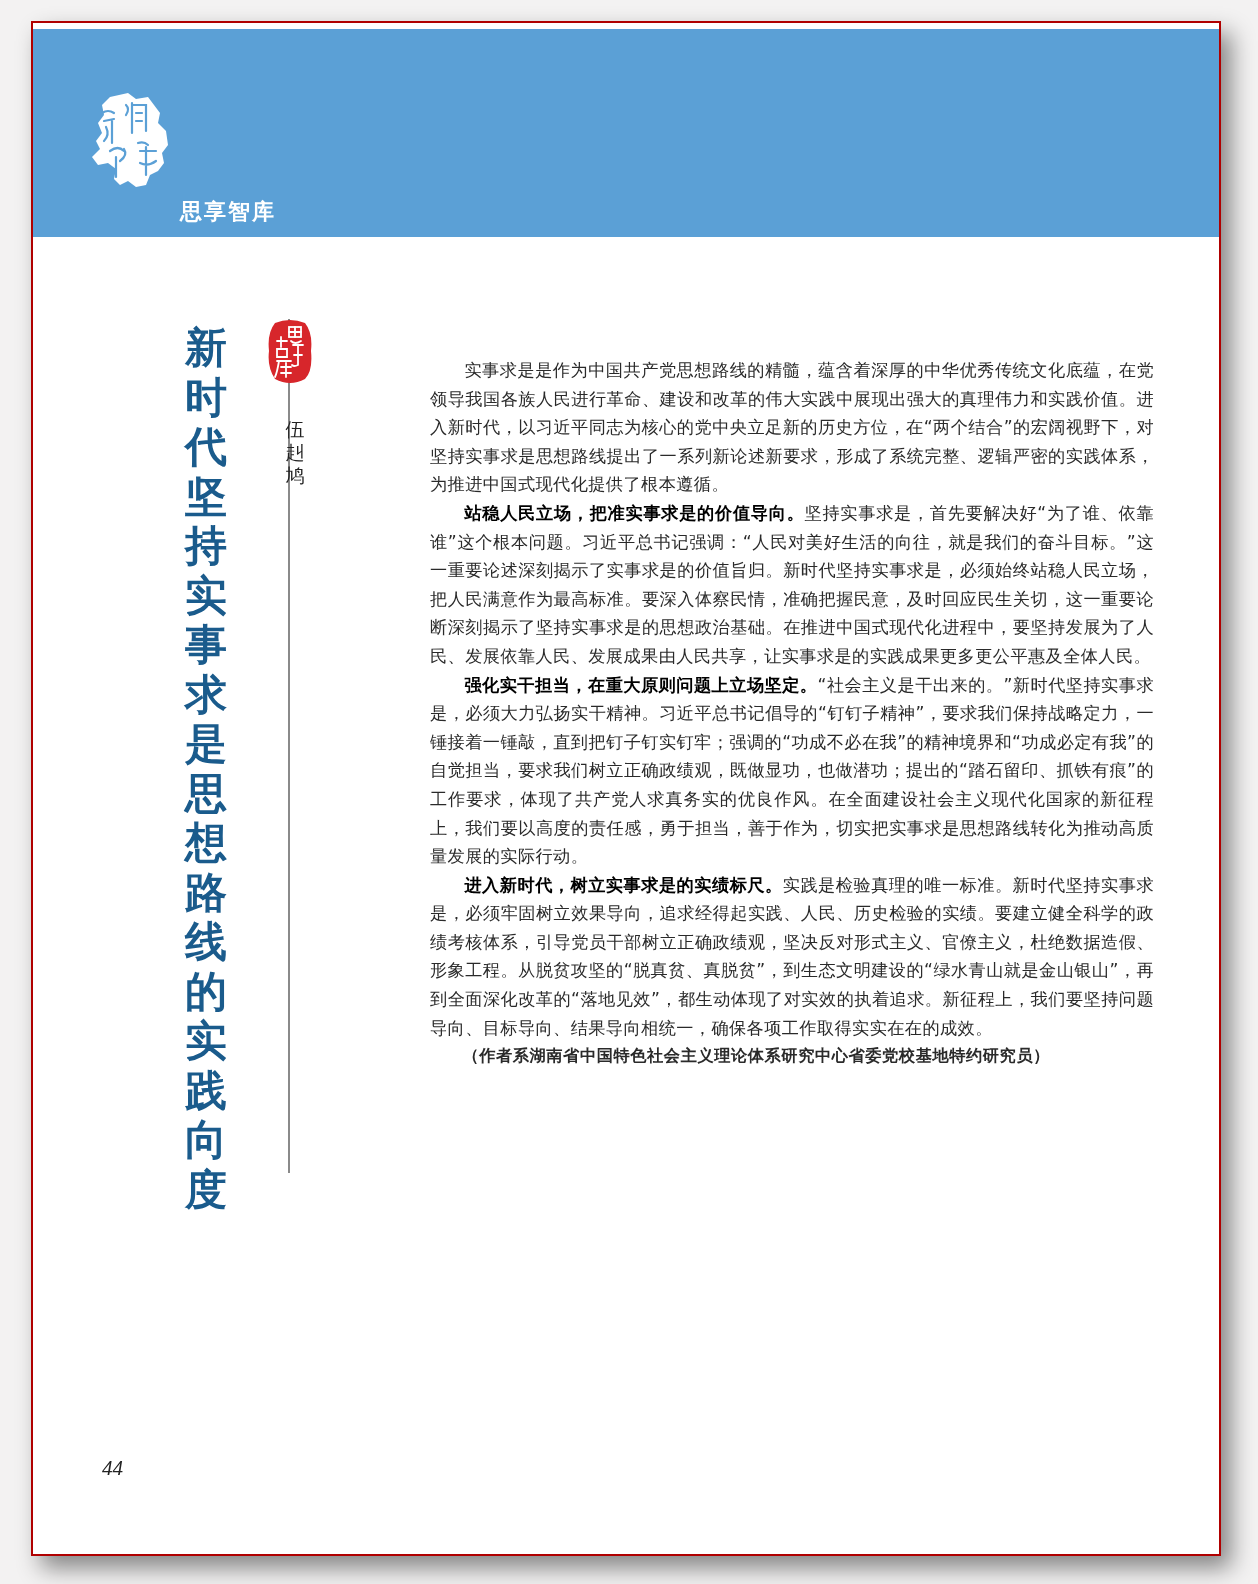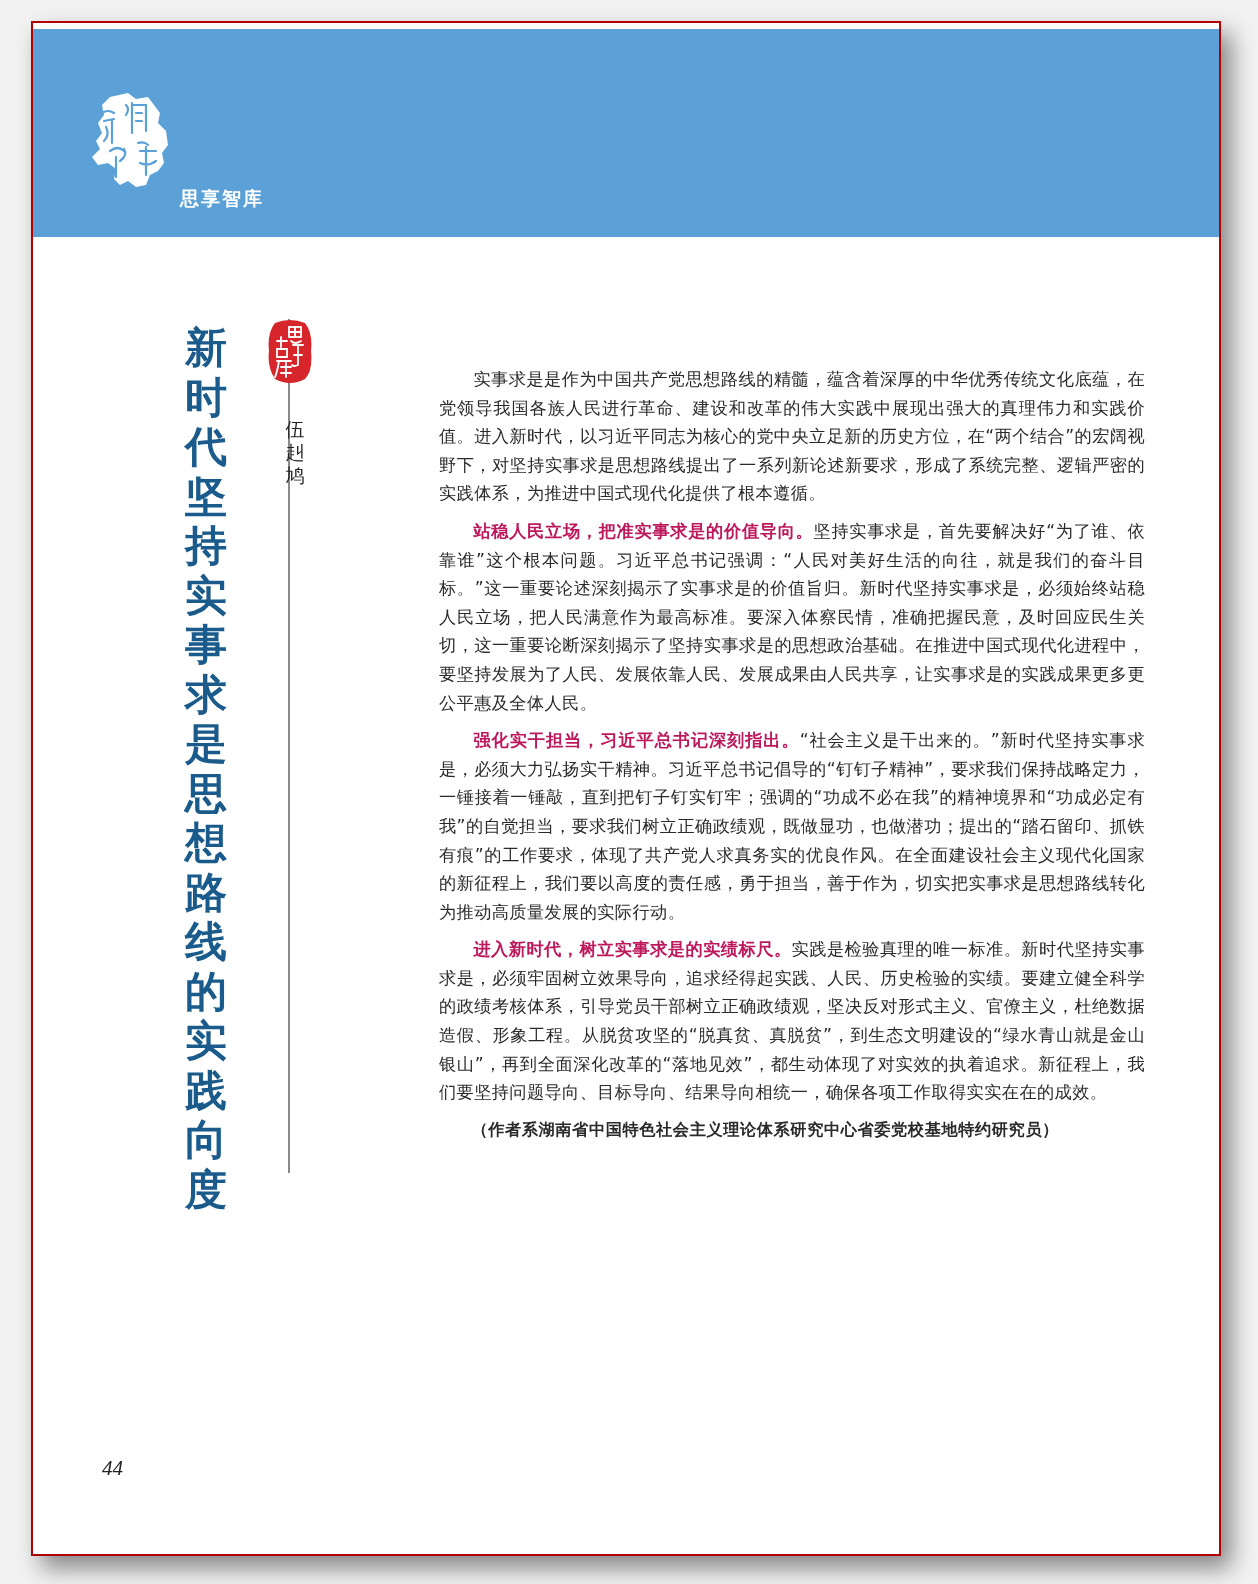--- a/index.html
+++ b/index.html
@@ -24,23 +24,23 @@
       height: 208px;
       background: #5ba0d6;
     }
     .logo {
       position: absolute;
       left: 55px; top: 62px;
       width: 86px; height: 98px;
     }
     .section-label {
       position: absolute;
-      left: 147px; top: 157px;
+      left: 147px; top: 168px;
       color: #ffffff;
-      font-size: 19px; font-weight: bold;
+      font-size: 22px; font-weight: bold;
       letter-spacing: 2px;
     }
     .title {
       position: absolute;
       left: 148px; top: 300px;
       width: 50px;
       color: #1a5b8c;
       font-family: "DejaVu Sans", sans-serif;
       font-weight: bold;
       font-size: 42px;
@@ -74,22 +74,22 @@
       position: absolute;
       left: 397px; top: 333px;
       width: 724px;
       font-family: "DejaVu Sans", sans-serif;
       font-size: 17.2px;
       line-height: 28.6px;
       color: #2a2a2a;
       text-align: justify;
       letter-spacing: 0.4px;
     }
-    .body p { margin: 9px; text-indent: 2em; }
-    .body b { font-weight: bold; color: #be185d; }
+    .body p { margin: 0; text-indent: 2em; }
+    .body b { font-weight: bold; color: #000000; }
     .endmark {
       display: inline-block;
       width: 16px; height: 16px;
       border-radius: 50%;
       background: #e8642a;
       vertical-align: -2px;
       margin-left: 4px;
       position: relative;
     }
     .endmark::after {
@@ -173,19 +173,19 @@
 
   <div class="author">
     <span>伍</span>
     <span>赳</span>
     <span>鸠</span>
   </div>
 
   <div class="body">
     <p><span>实事求是是作为中国共产党思想路线的精髓，蕴含着深厚的中华优秀传统文化底蕴，在党领导我国各族人民进行革命、建设和改革的伟大实践中展现出强大的真理伟力和实践价值。进入新时代，以习近平同志为核心的党中央立足新的历史方位，在“两个结合”的宏阔视野下，对坚持实事求是思想路线提出了一系列新论述新要求，形成了系统完整、逻辑严密的实践体系，为推进中国式现代化提供了根本遵循。</span></p>
     <p><b>站稳人民立场，把准实事求是的价值导向。</b><span>坚持实事求是，首先要解决好“为了谁、依靠谁”这个根本问题。习近平总书记强调：“人民对美好生活的向往，就是我们的奋斗目标。”这一重要论述深刻揭示了实事求是的价值旨归。新时代坚持实事求是，必须始终站稳人民立场，把人民满意作为最高标准。要深入体察民情，准确把握民意，及时回应民生关切，这一重要论断深刻揭示了坚持实事求是的思想政治基础。在推进中国式现代化进程中，要坚持发展为了人民、发展依靠人民、发展成果由人民共享，让实事求是的实践成果更多更公平惠及全体人民。</span></p>
-    <p><b>强化实干担当，习近平总书记深刻指出。</b><span>“社会主义是干出来的。”新时代坚持实事求是，必须大力弘扬实干精神。习近平总书记倡导的“钉钉子精神”，要求我们保持战略定力，一锤接着一锤敲，直到把钉子钉实钉牢；强调的“功成不必在我”的精神境界和“功成必定有我”的自觉担当，要求我们树立正确政绩观，既做显功，也做潜功；提出的“踏石留印、抓铁有痕”的工作要求，体现了共产党人求真务实的优良作风。在全面建设社会主义现代化国家的新征程上，我们要以高度的责任感，勇于担当，善于作为，切实把实事求是思想路线转化为推动高质量发展的实际行动。</span></p>
+    <p><b>强化实干担当，在重大原则问题上立场坚定。</b><span>“社会主义是干出来的。”新时代坚持实事求是，必须大力弘扬实干精神。习近平总书记倡导的“钉钉子精神”，要求我们保持战略定力，一锤接着一锤敲，直到把钉子钉实钉牢；强调的“功成不必在我”的精神境界和“功成必定有我”的自觉担当，要求我们树立正确政绩观，既做显功，也做潜功；提出的“踏石留印、抓铁有痕”的工作要求，体现了共产党人求真务实的优良作风。在全面建设社会主义现代化国家的新征程上，我们要以高度的责任感，勇于担当，善于作为，切实把实事求是思想路线转化为推动高质量发展的实际行动。</span></p>
     <p><b>进入新时代，树立实事求是的实绩标尺。</b><span>实践是检验真理的唯一标准。新时代坚持实事求是，必须牢固树立效果导向，追求经得起实践、人民、历史检验的实绩。要建立健全科学的政绩考核体系，引导党员干部树立正确政绩观，坚决反对形式主义、官僚主义，杜绝数据造假、形象工程。从脱贫攻坚的“脱真贫、真脱贫”，到生态文明建设的“绿水青山就是金山银山”，再到全面深化改革的“落地见效”，都生动体现了对实效的执着追求。新征程上，我们要坚持问题导向、目标导向、结果导向相统一，确保各项工作取得实实在在的成效。</span></p>
     <p class="note">（作者系湖南省中国特色社会主义理论体系研究中心省委党校基地特约研究员）</p>
   </div>
 
   <div class="page-number">44</div>
 </div>
 
 </body></html>

